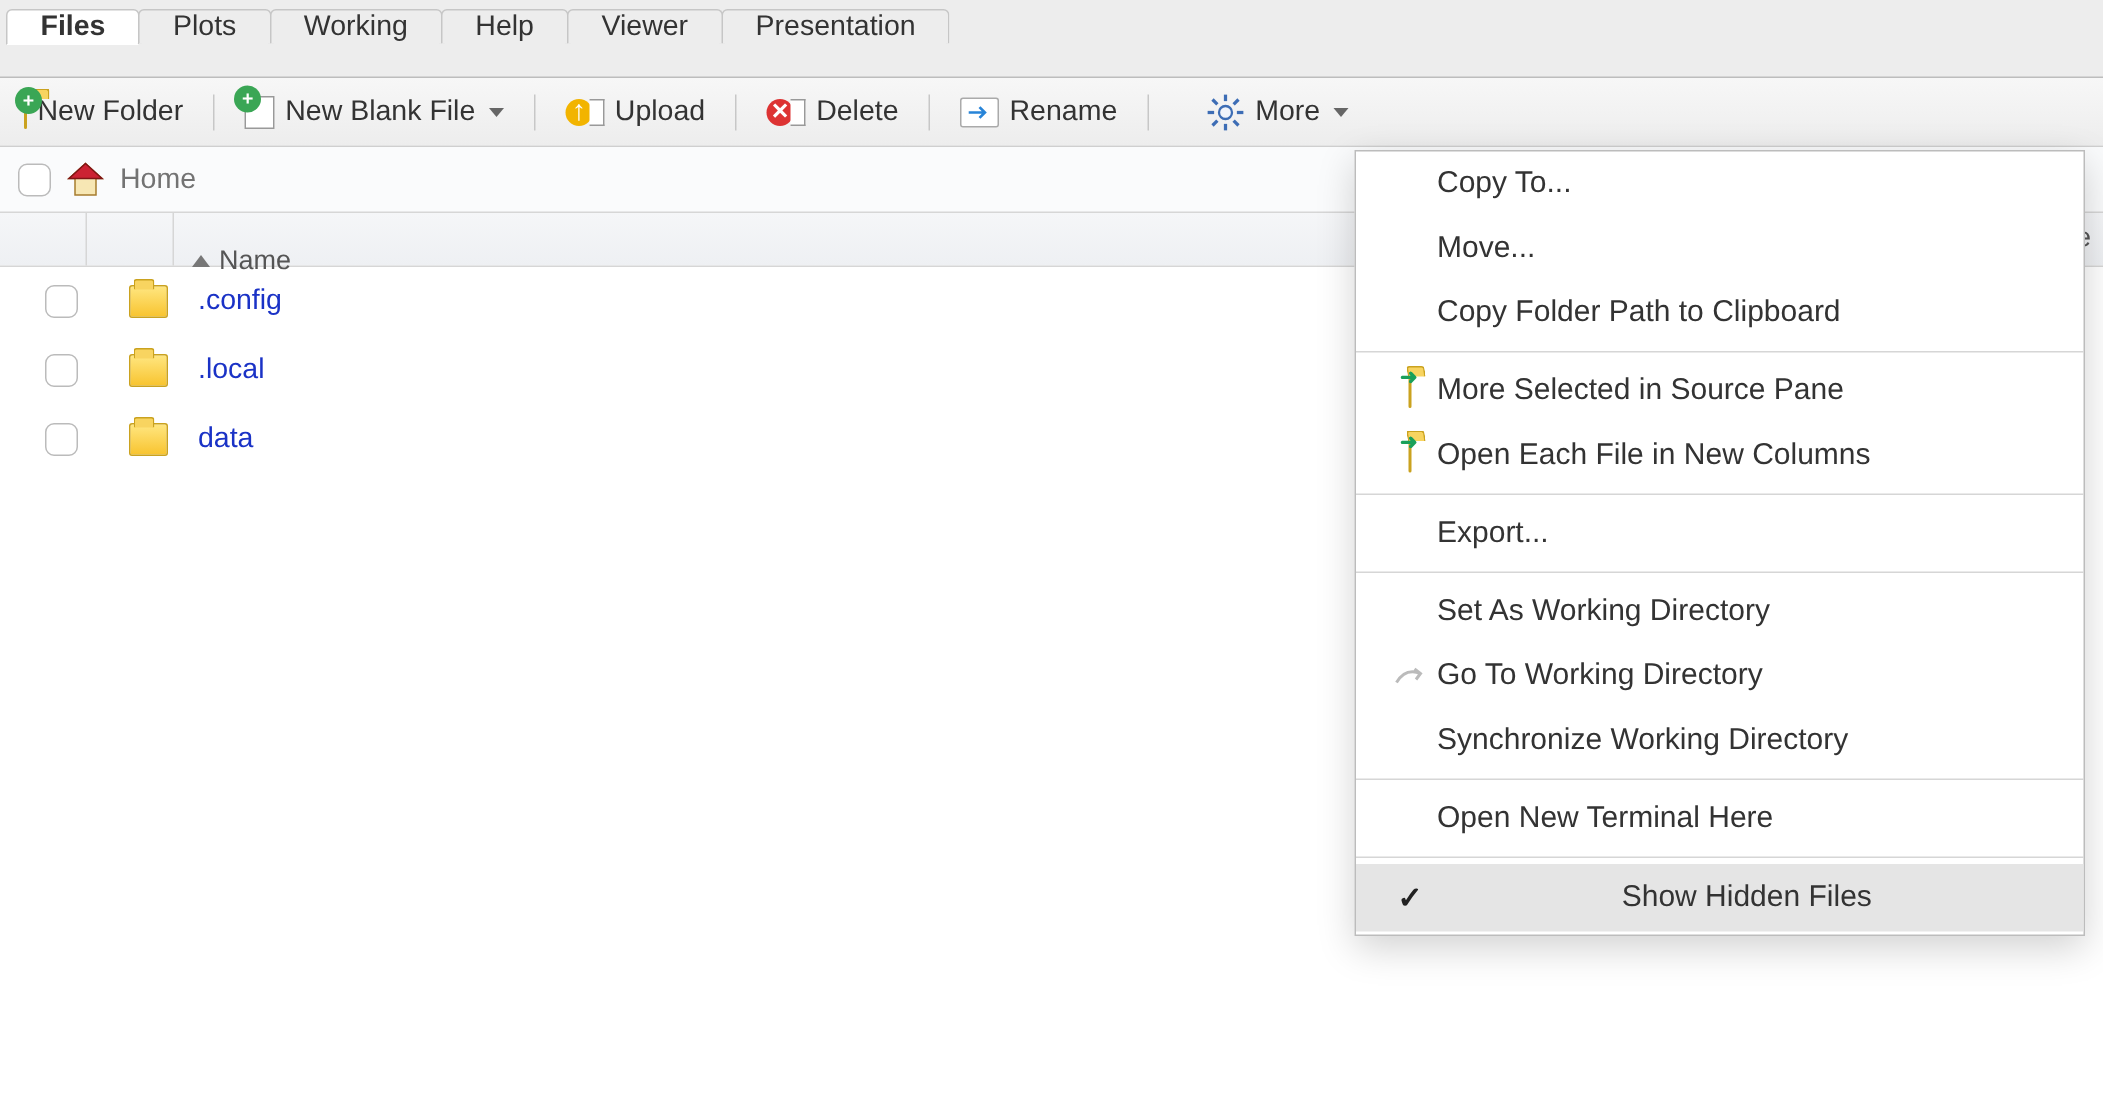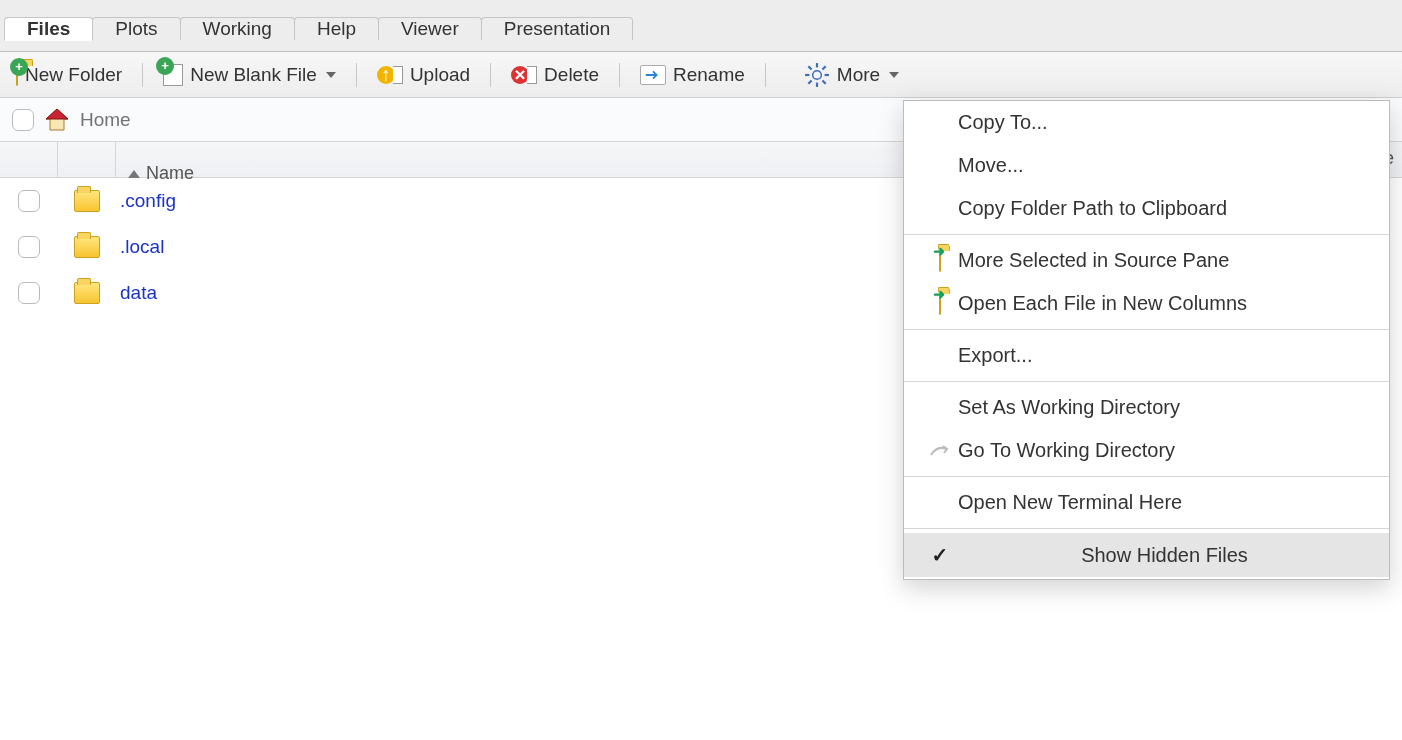--- a/index.html
+++ b/index.html
@@ -9,21 +9,21 @@
     color: #333;
     background: #fff;
     width: 1402px;
     height: 740px;
     overflow: hidden;
   }
 
   
   .tabs-row {
     display: flex;
-    align-items: center;
+    align-items: flex-start;
     background: #ededed;
     border-bottom: 1px solid #bdbdbd;
     height: 52px;
     padding-left: 4px;
   }
   .tab {
     display: flex;
     align-items: center;
     padding: 0 22px;
     border: 1px solid #c6c6c6;
@@ -117,21 +117,21 @@
     border-left: 6px solid transparent;
     border-right: 6px solid transparent;
     border-bottom: 8px solid #777;
   }
 
   
   .file-row {
     display: flex;
     align-items: center;
     height: 46px;
-    padding-left: 0;
+    padding-left: 12px;
   }
   .file-row .cb-col { width:58px; display:flex; justify-content:center; }
   .file-row .icon-col { width:58px; display:flex; justify-content:center; }
   .file-row .name-col {
     flex:1; padding-left: 4px;
   }
   .file-row .name-col a {
     color: #1a32c6;
     text-decoration: none;
   }
@@ -428,20 +428,24 @@
     <span class="mi-label">Set As Working Directory</span>
   </div>
   <div class="menu-item">
     <span class="mi-icon">
       <svg width="22" height="16" viewBox="0 0 22 16">
           <path d="M2 12 Q8 2 18 6 M14 3 L18 6 L15 10" fill="none" stroke="#bbb" stroke-width="2"></path>
         </svg>
     </span>
     <span class="mi-label">Go To Working Directory</span>
   </div>
+  <div class="menu-item">
+    <span class="mi-icon"></span>
+    <span class="mi-label">Synchronize Working Directory</span>
+  </div>
   <div class="menu-sep"></div>
   <div class="menu-item">
     <span class="mi-icon"></span>
     <span class="mi-label">Open New Terminal Here</span>
   </div>
   <div class="menu-sep"></div>
   <div class="menu-item checked">
     <span class="mi-icon"></span>
     <span class="mi-label">Show Hidden Files</span>
   </div>

